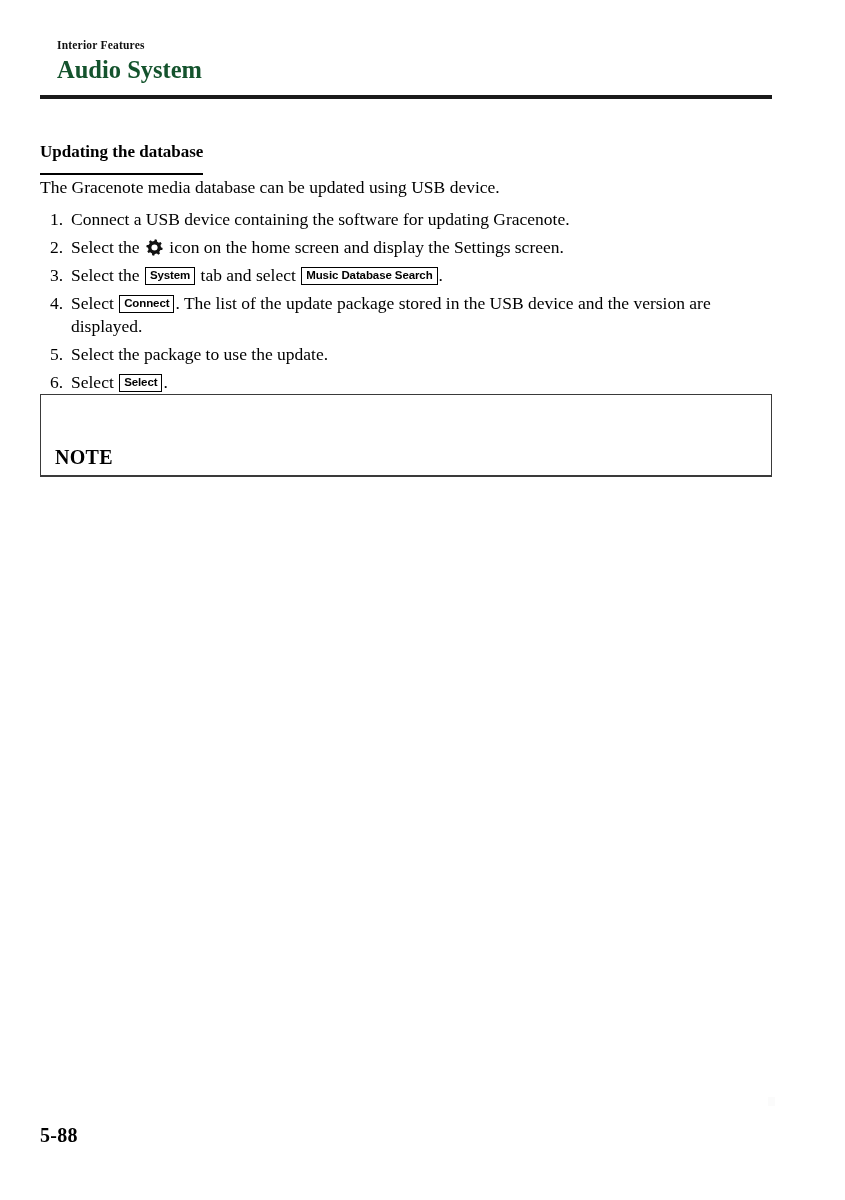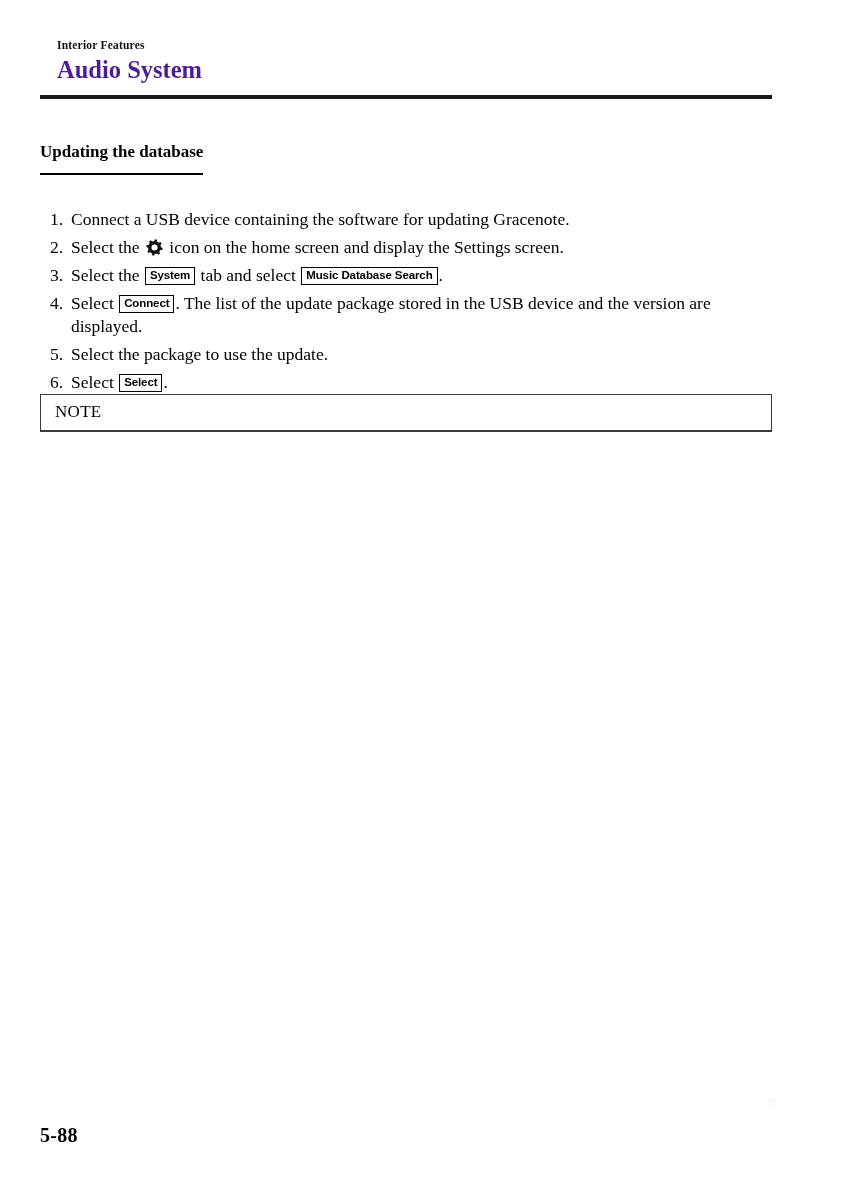--- a/index.html
+++ b/index.html
@@ -37,21 +37,21 @@
     letter-spacing: 0.2px;
     line-height: 14px;
     color: #111111;
   }
   .page-title {
     font-family: "Liberation Serif", "DejaVu Serif", serif;
     font-weight: bold;
     font-size: 24.5px;
     line-height: 30px;
     margin-top: 3px;
-    color: #4c1d95;
+    color: #14532d;
   }
   .header-rule {
     position: absolute;
     left: 40px;
     top: 95px;
     width: 732px;
     height: 4px;
     background: #1a1a1a;
   }
 
@@ -132,24 +132,25 @@
     position: absolute;
     left: 40px;
     top: 394px;
     width: 732px;
     box-sizing: border-box;
     border: 1.6px solid #3a3a3a;
   }
   .note-header {
     padding: 7px 12px 8px 14px;
     border-bottom: 1.6px solid #3a3a3a;
-    font-weight: normal;
-    font-size: 17px;
+    font-weight: bold;
+    font-size: 20px;
     line-height: 20px;
     letter-spacing: 0.3px;
+    margin-top: 45px;
   }
   .note-body {
     padding: 10px 12px 11px 14px;
     font-size: 17.5px;
     line-height: 22px;
   }
 
   
   .page-number {
     position: absolute;
@@ -177,20 +178,21 @@
 
   <div class="header-block">
     <div class="chapter-label">Interior Features</div>
     <div class="page-title">Audio System</div>
   </div>
 
   <div class="header-rule"></div>
 
   <div class="section-heading">Updating the database</div>
 
+  <div class="intro-para">The Gracenote media database can be updated using USB device.</div>
 
   <div class="steps">
       <div class="step">
         <div class="step-num">1.</div>
         <div class="step-text"><span>Connect a USB device containing the software for updating Gracenote.</span></div>
       </div>
       <div class="step">
         <div class="step-num">2.</div>
         <div class="step-text"><span>Select the </span><span class="gear-icon"><svg viewBox="0 0 100 100" width="17" height="17">
               <path d="M97.95 52.26 L95.88 64.11 L85.11 64.54 L78.11 75.57 L82.30 85.50 L72.46 92.42 L64.54 85.11 L51.79 87.96 L47.74 97.95 L35.89 95.88 L35.46 85.11 L24.43 78.11 L14.50 82.30 L7.58 72.46 L14.89 64.54 L12.04 51.79 L2.05 47.74 L4.12 35.89 L14.89 35.46 L21.89 24.43 L17.70 14.50 L27.54 7.58 L35.46 14.89 L48.21 12.04 L52.26 2.05 L64.11 4.12 L64.54 14.89 L75.57 21.89 L85.50 17.70 L92.42 27.54 L85.11 35.46 L87.96 48.21 Z" fill="#111"></path>

